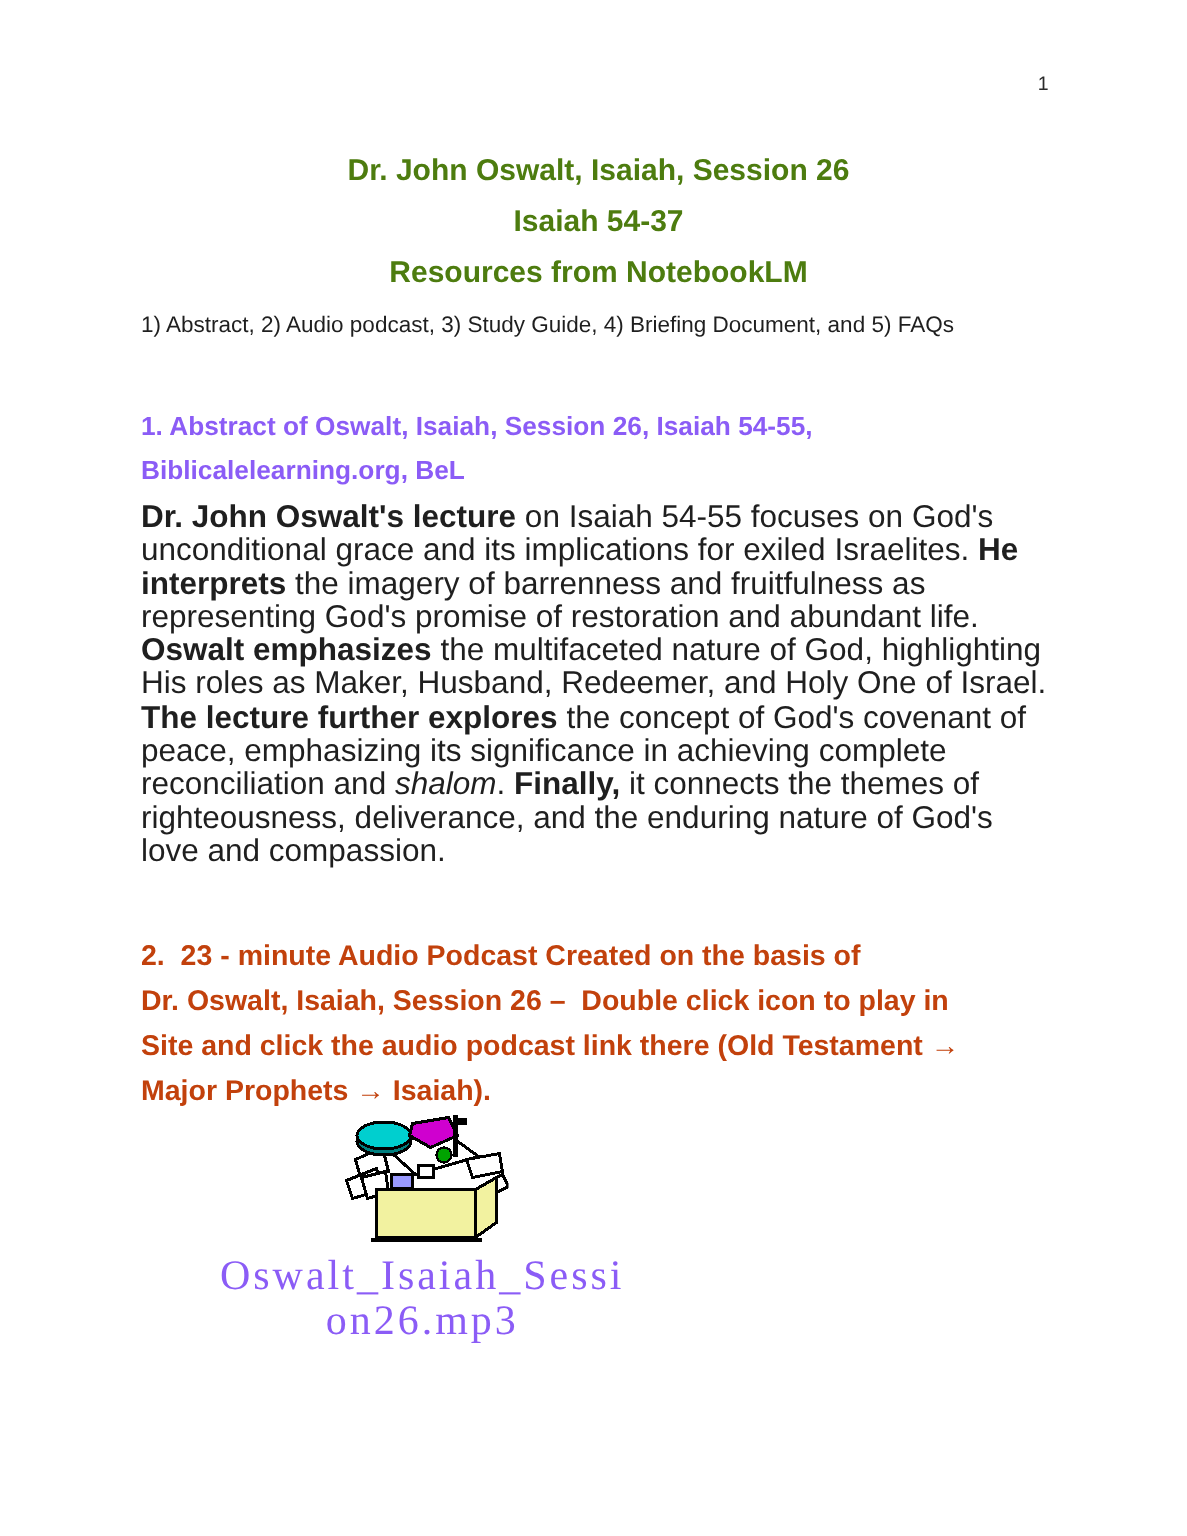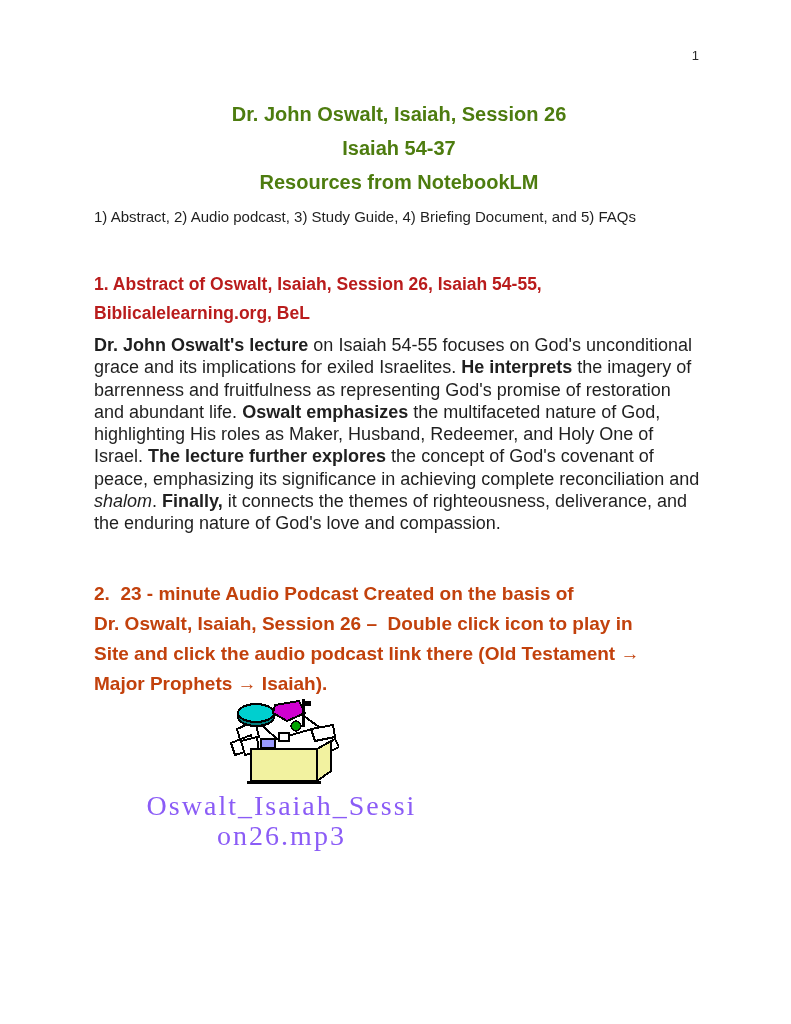--- a/index.html
+++ b/index.html
@@ -43,25 +43,25 @@
   .resource-list {
     margin: 7px 0 0 0;
     font-size: 15px;
     line-height: 22px;
   }
   .sec1-heading {
     margin: 42px 0 0 0;
     font-size: 17.5px;
     line-height: 29px;
     font-weight: 700;
-    color: #b91c1c;
+    color: #8b5cf6;
   }
   .abstract {
     margin: 6px 0 0 0;
-    font-size: 18px;
+    font-size: 21px;
     line-height: 22.3px;
     text-align: left;
   }
   .abstract .b { font-weight: 700; }
   .abstract .i { font-style: italic; }
   .sec2-heading {
     margin: 44px 0 0 0;
     font-size: 19px;
     line-height: 30px;
     font-weight: 700;

